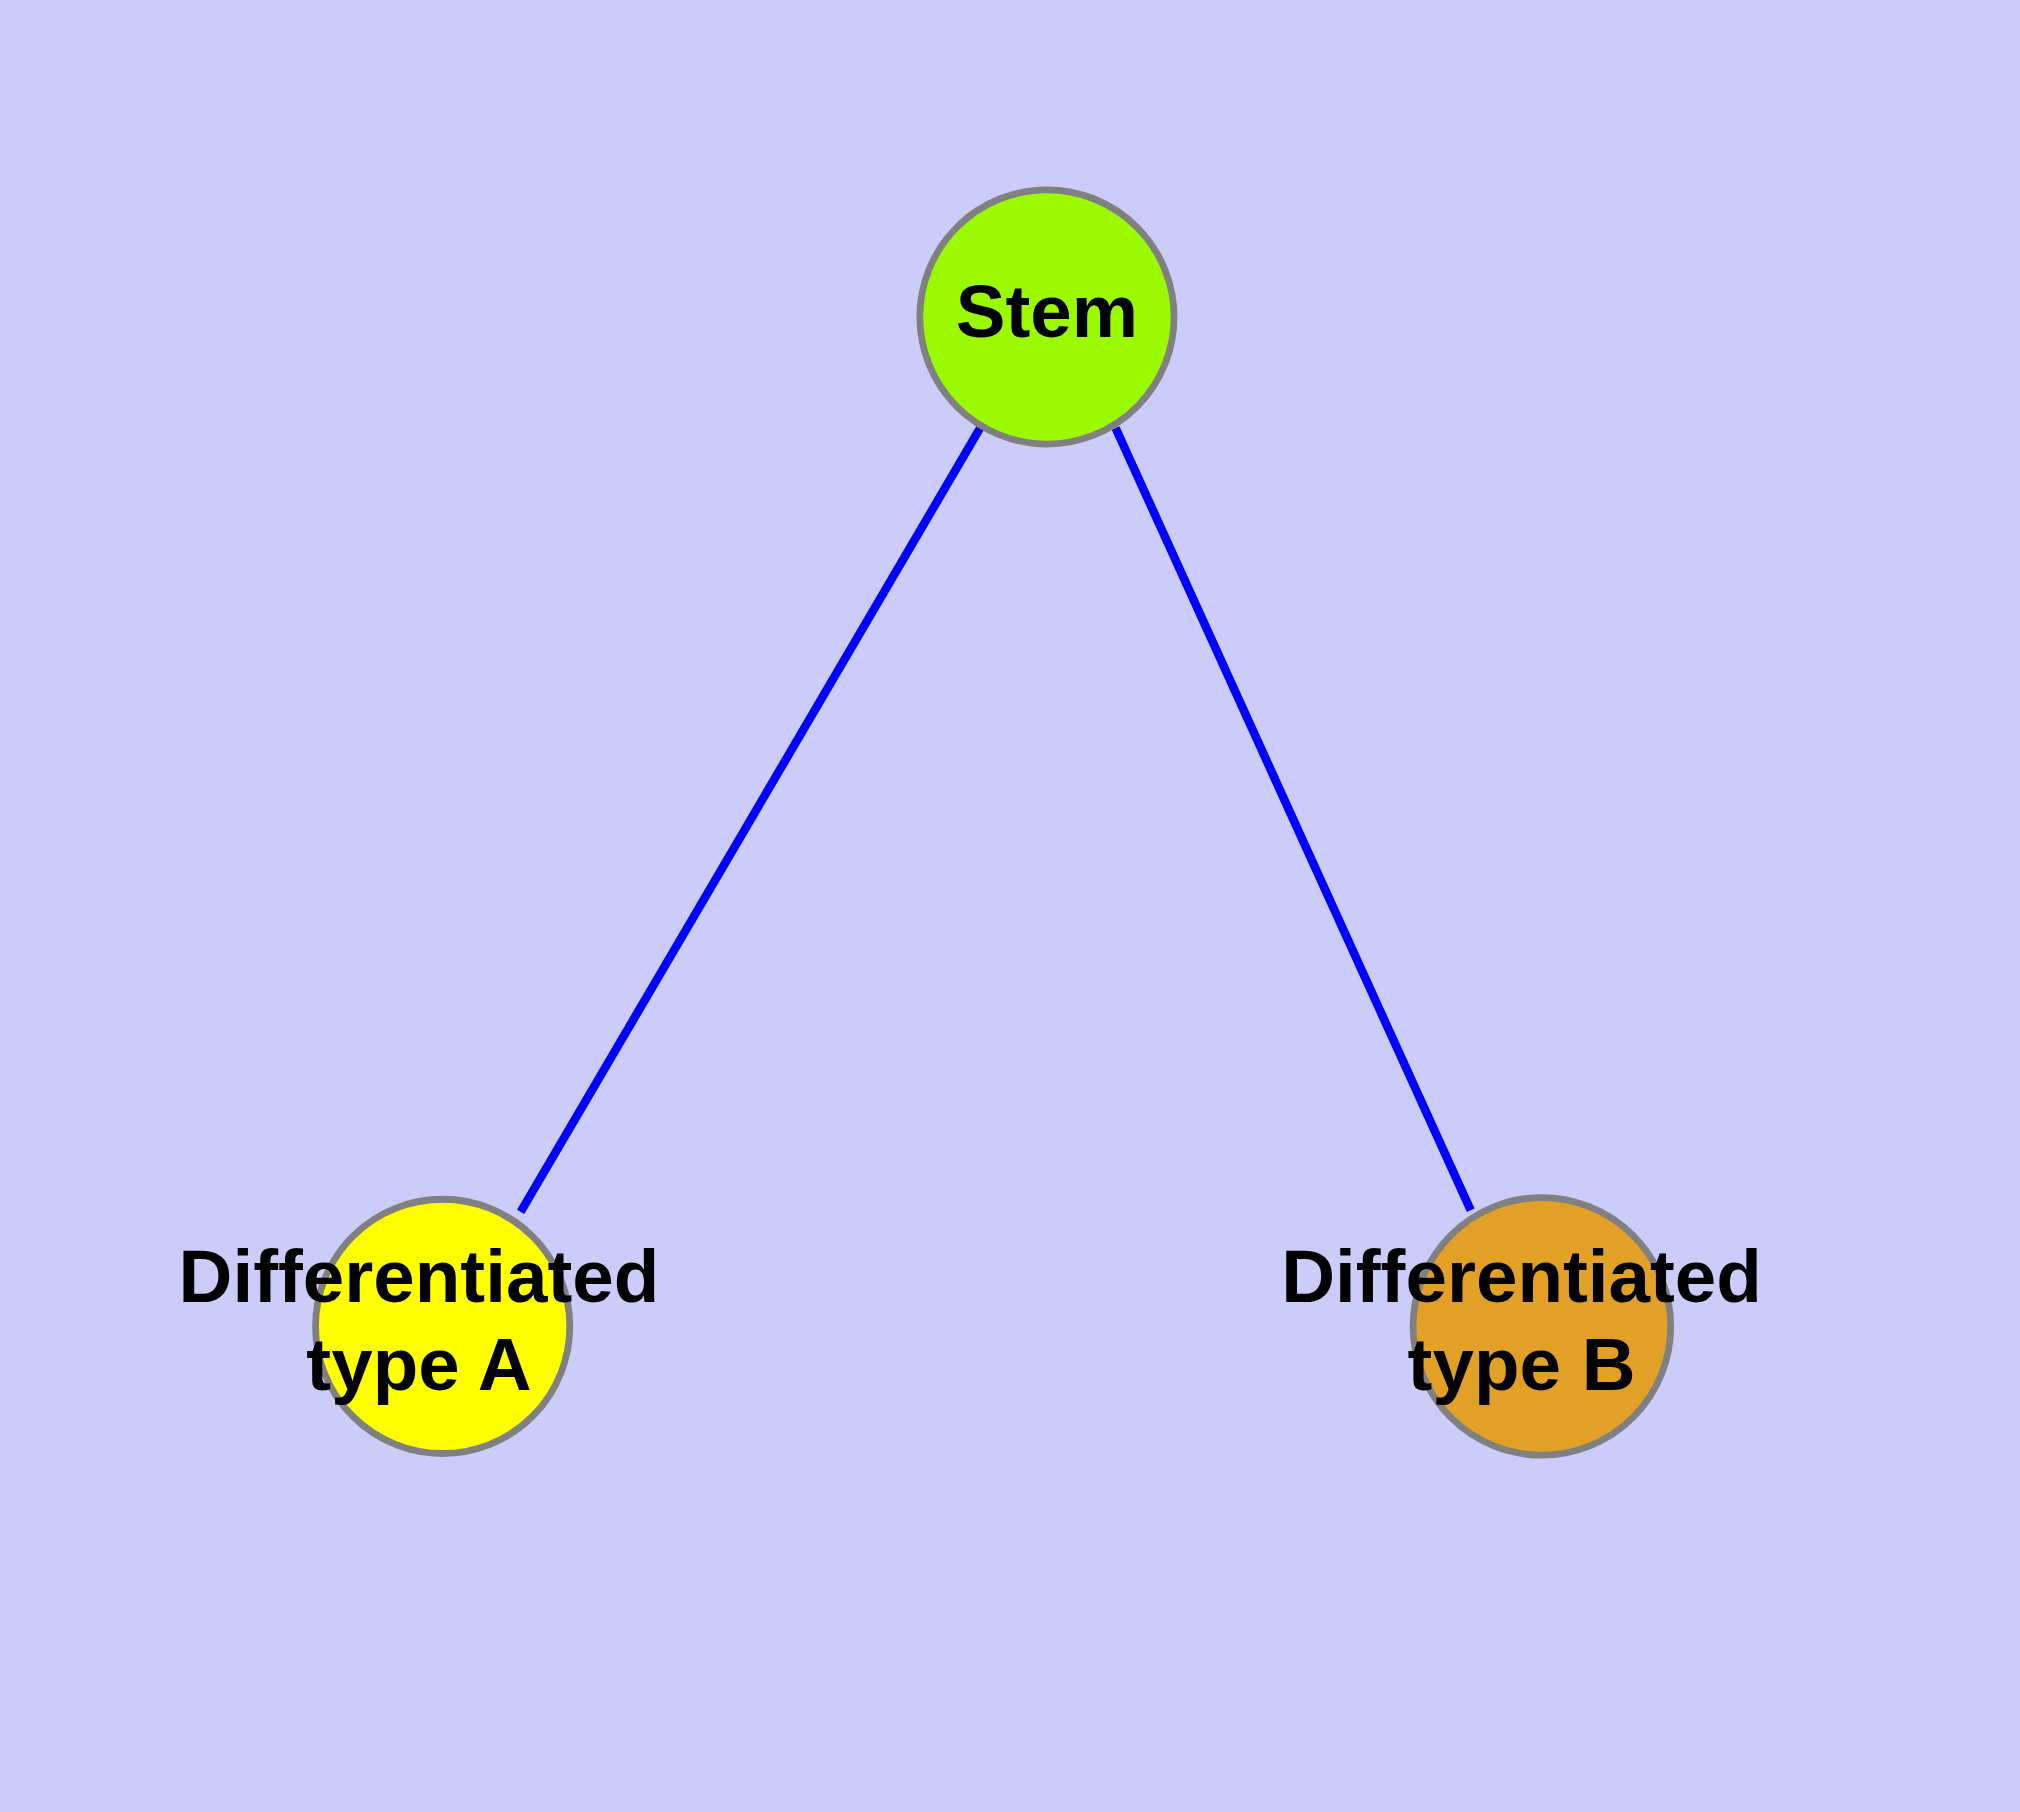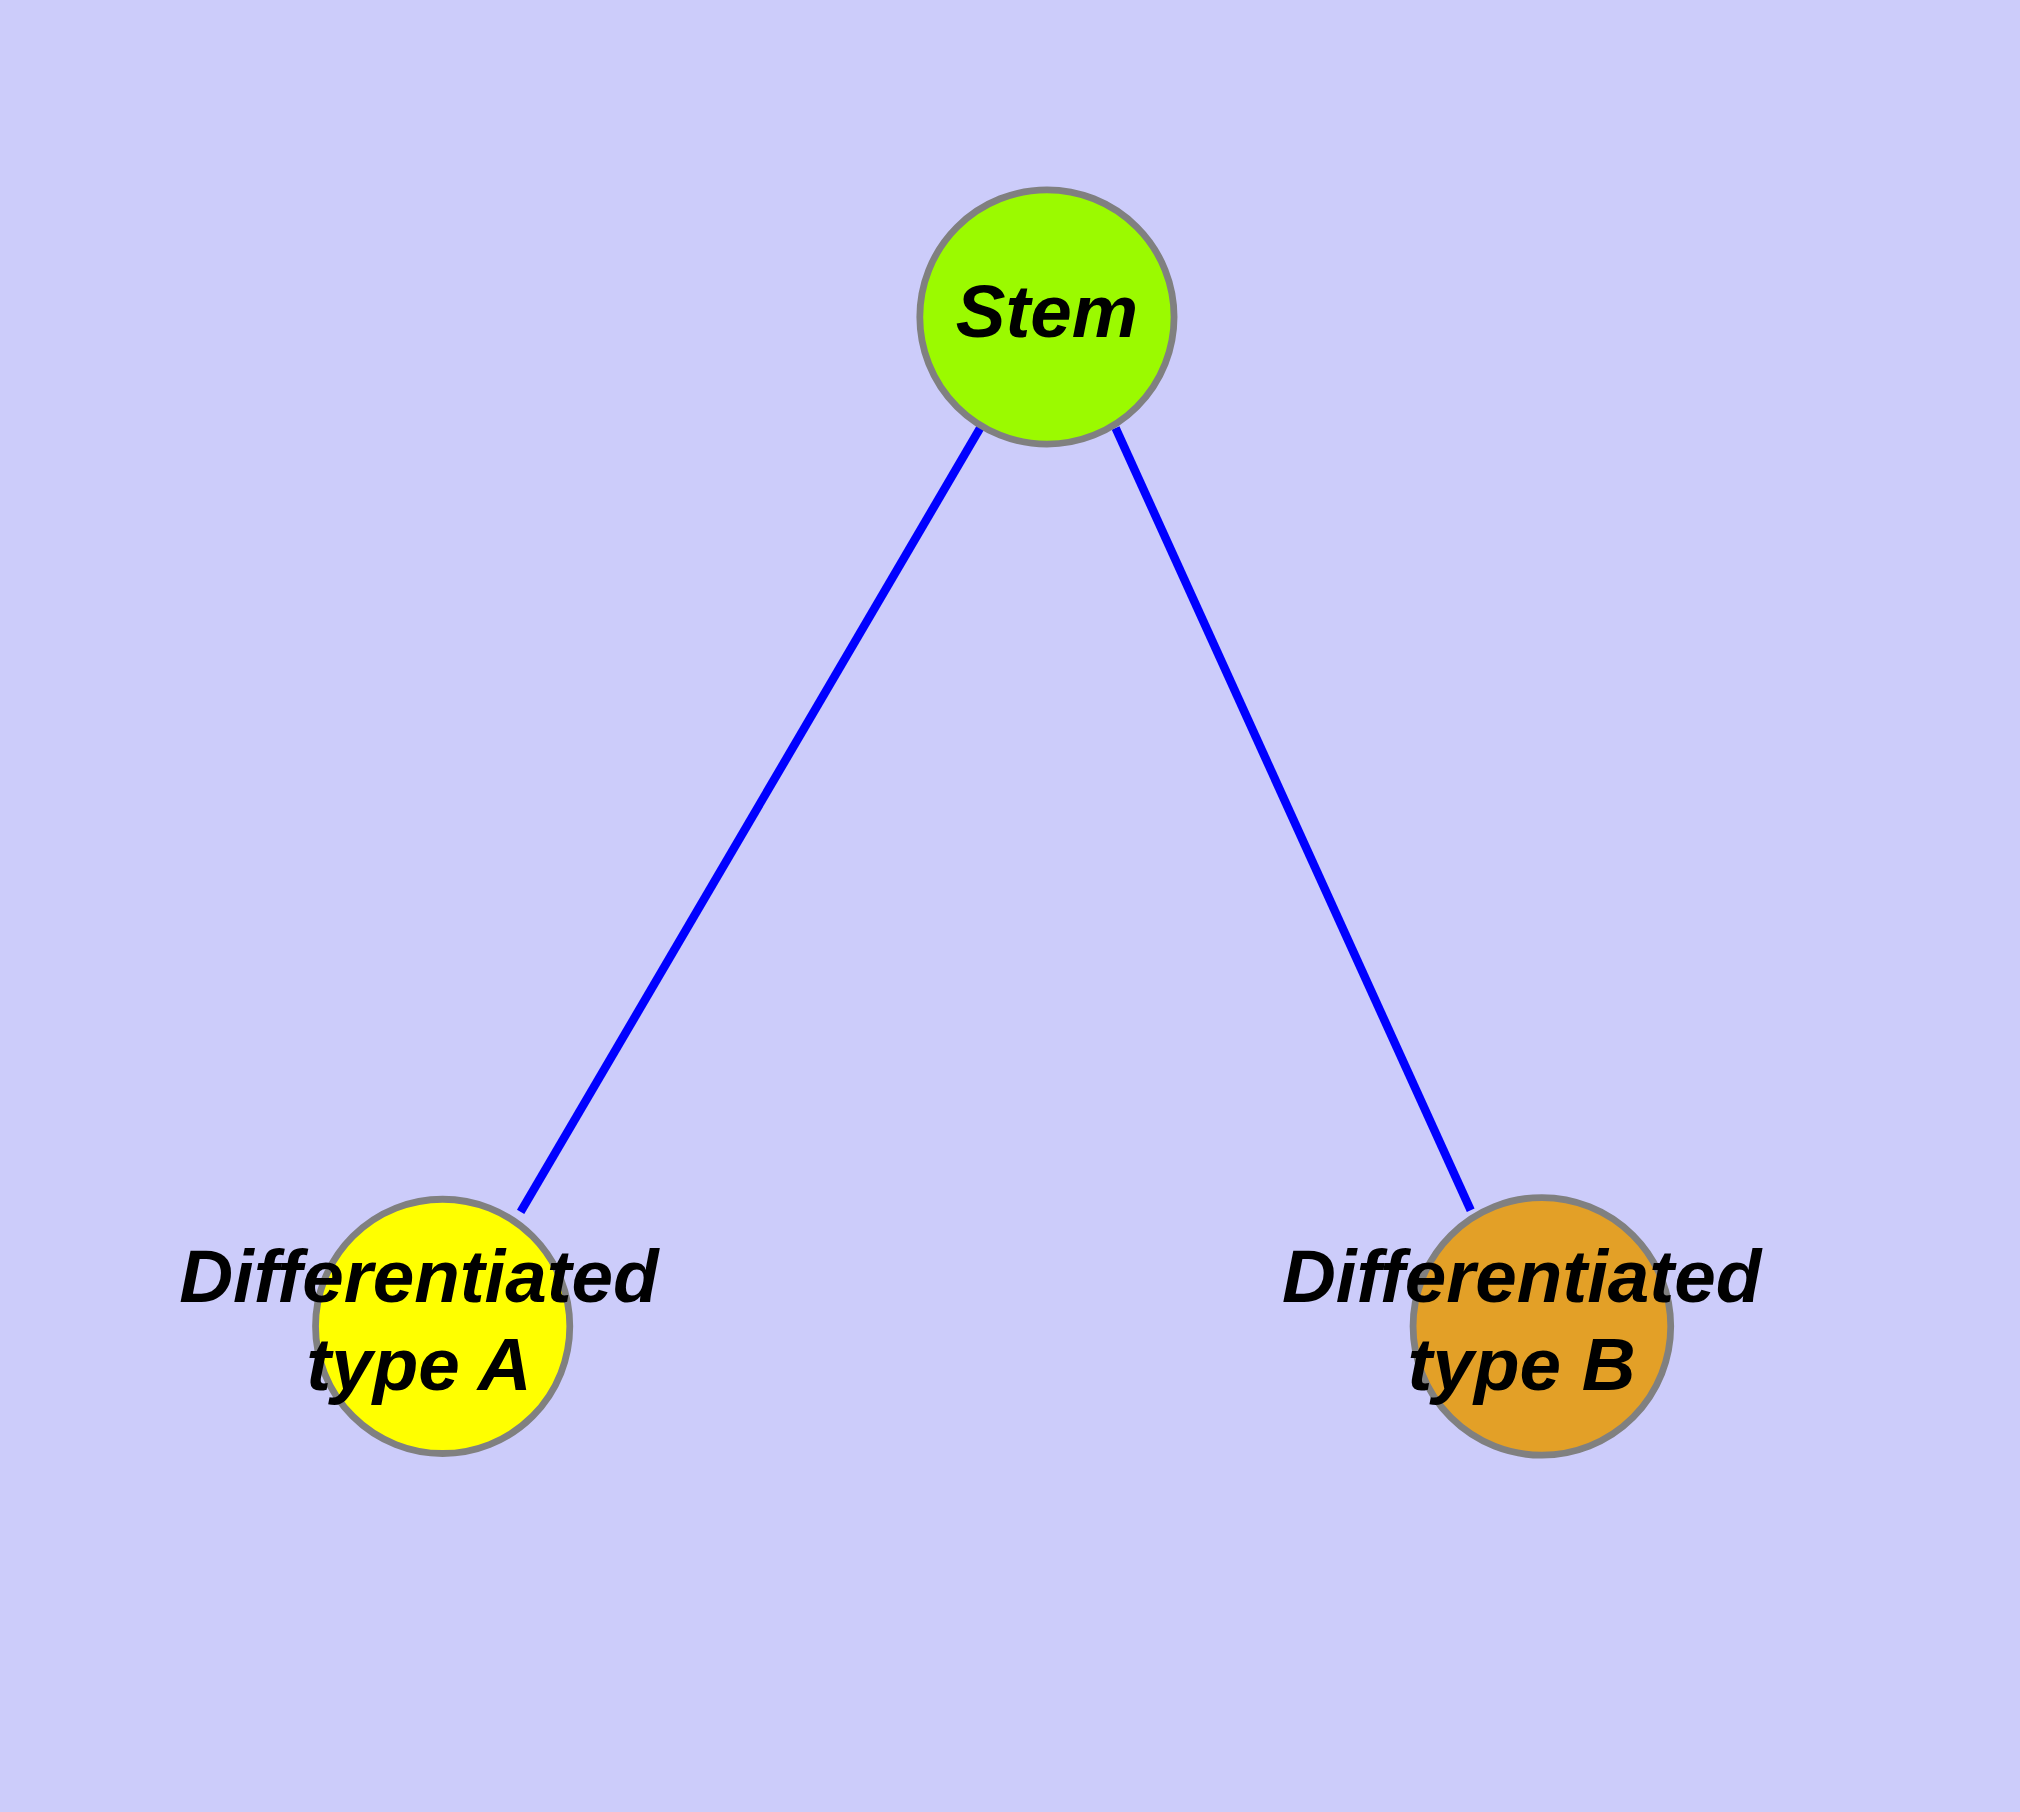--- a/index.html
+++ b/index.html
@@ -7,21 +7,20 @@
     padding: 0;
     background: #ccccfa;
   }
   #canvas {
     position: relative;
     width: 2021px;
     height: 1812px;
     background: #ccccfa;
     overflow: hidden;
     font-family: "Liberation Sans", sans-serif;
-    font-style: italic;
   }
   #graph-svg {
     position: absolute;
     top: 0;
     left: 0;
     width: 2021px;
     height: 1812px;
   }
   .node-label {
     font-family: "Liberation Sans", sans-serif;

